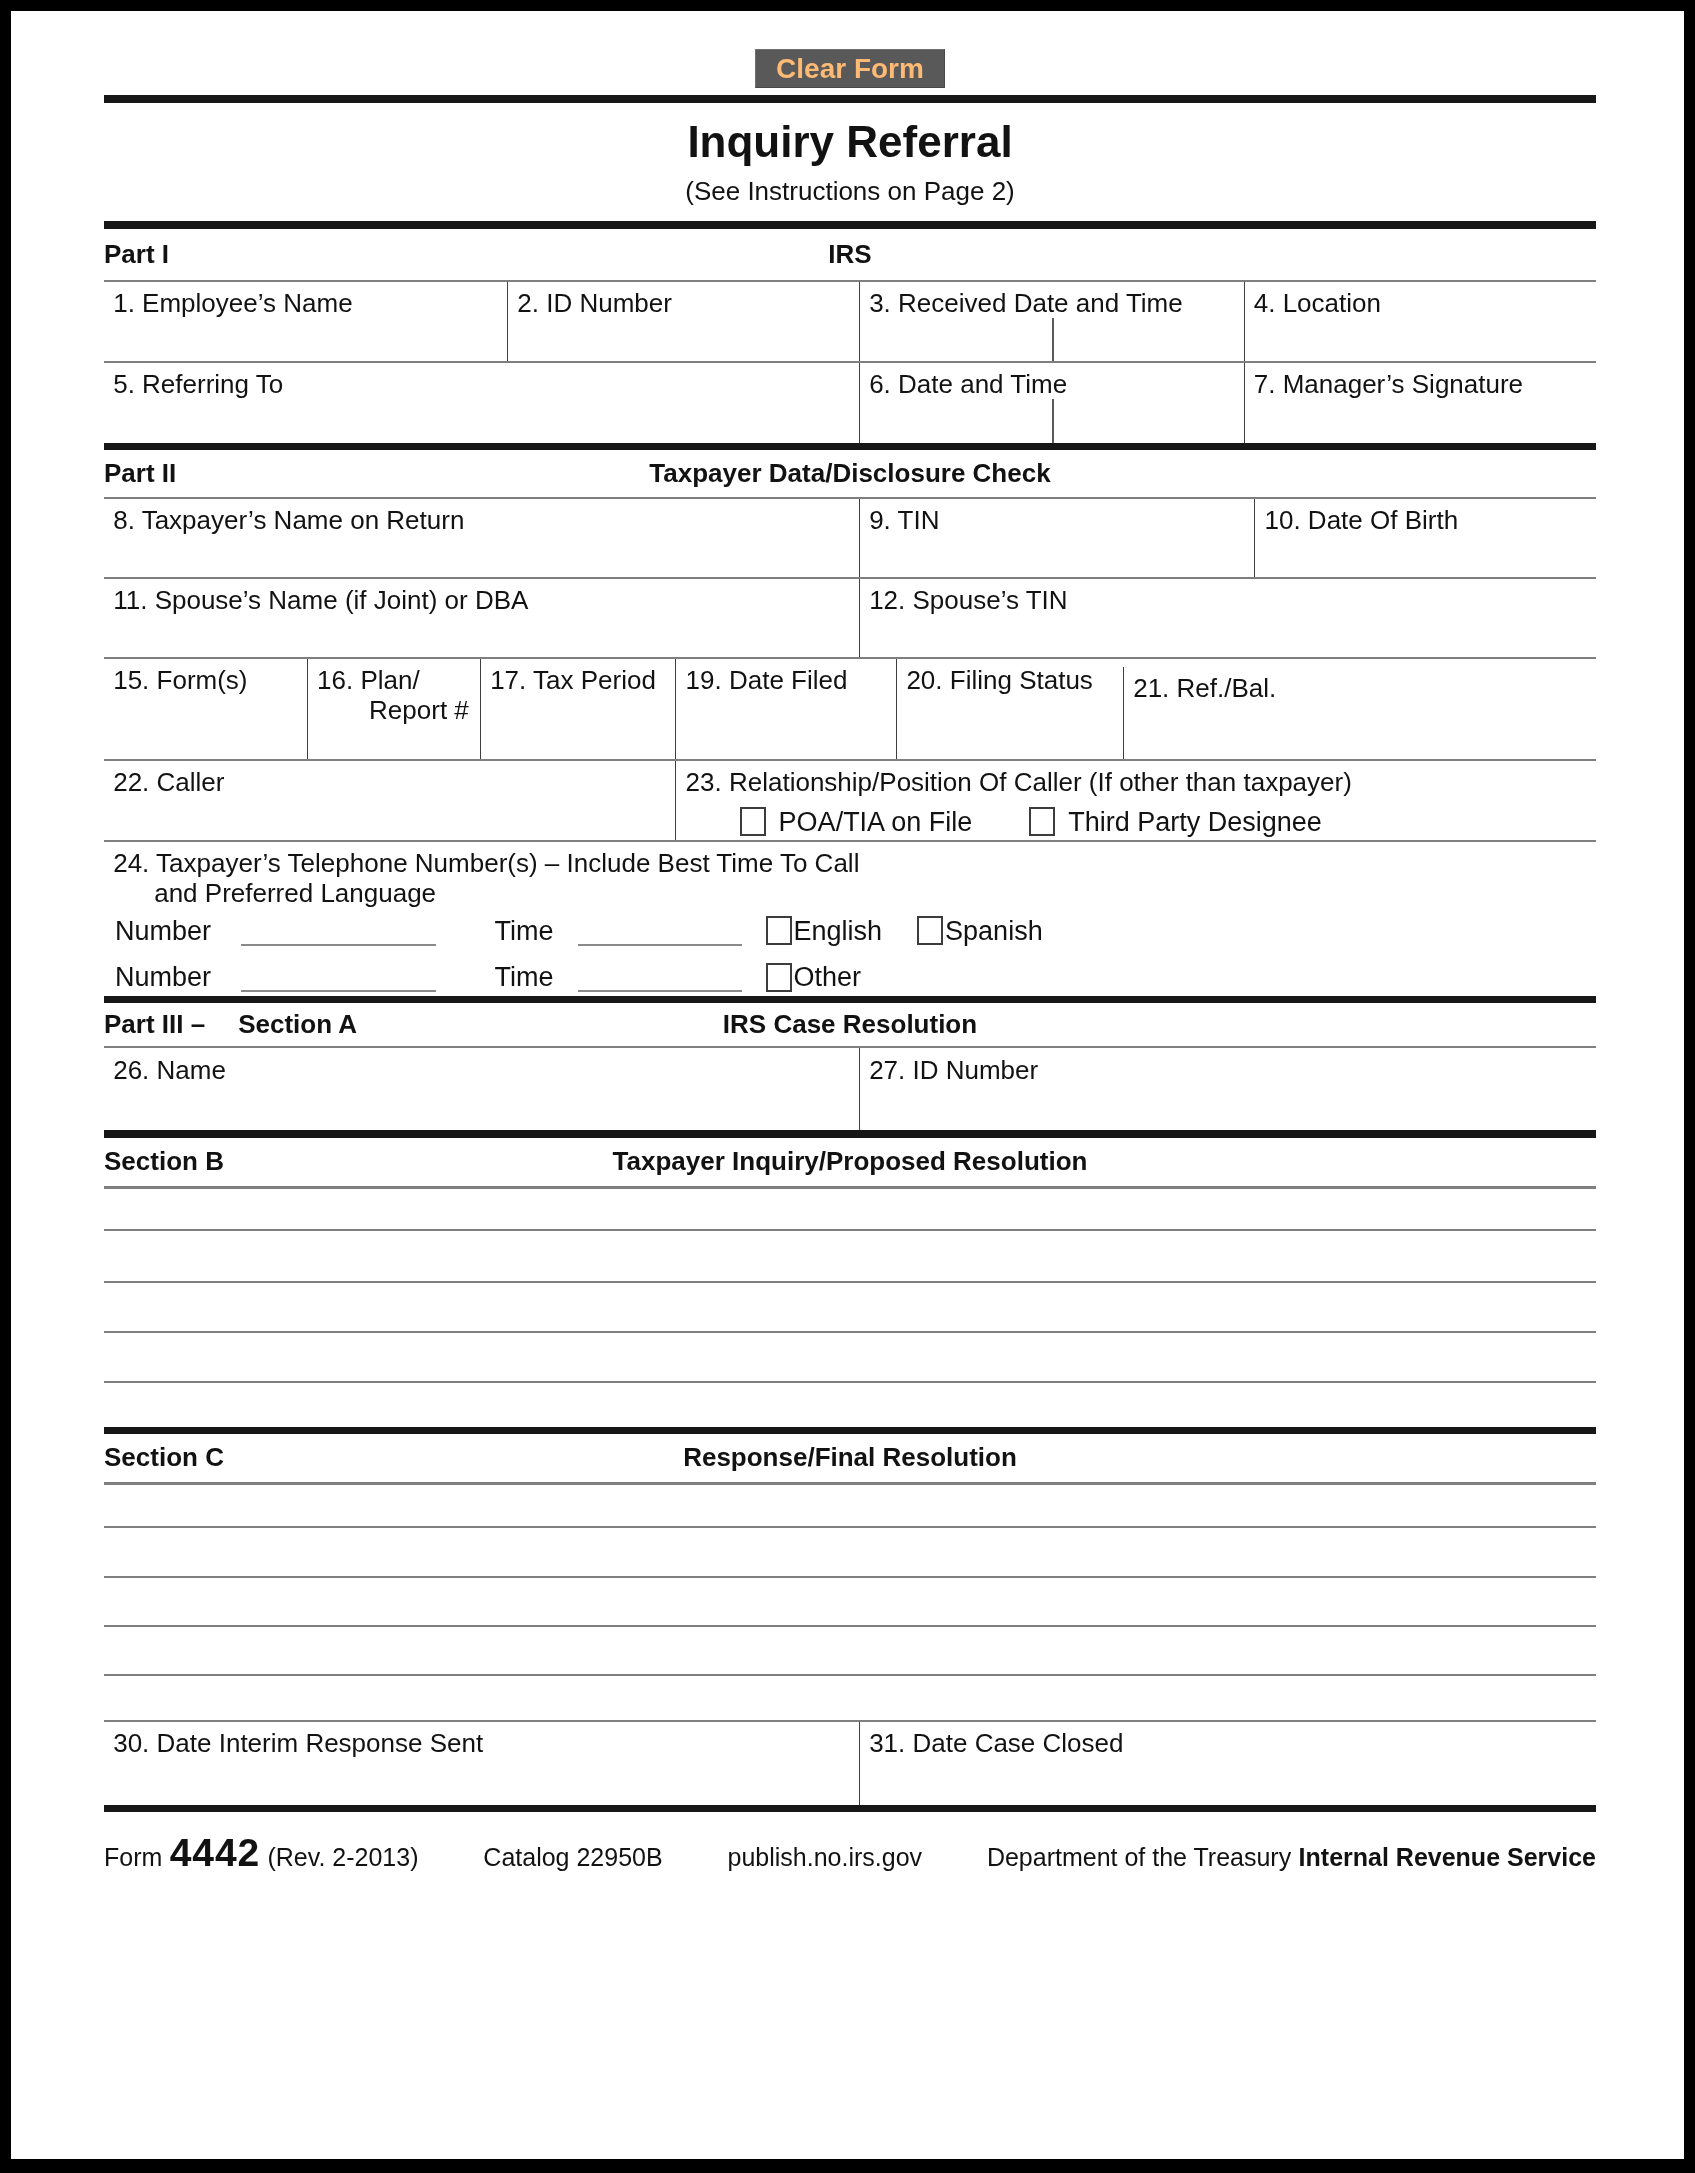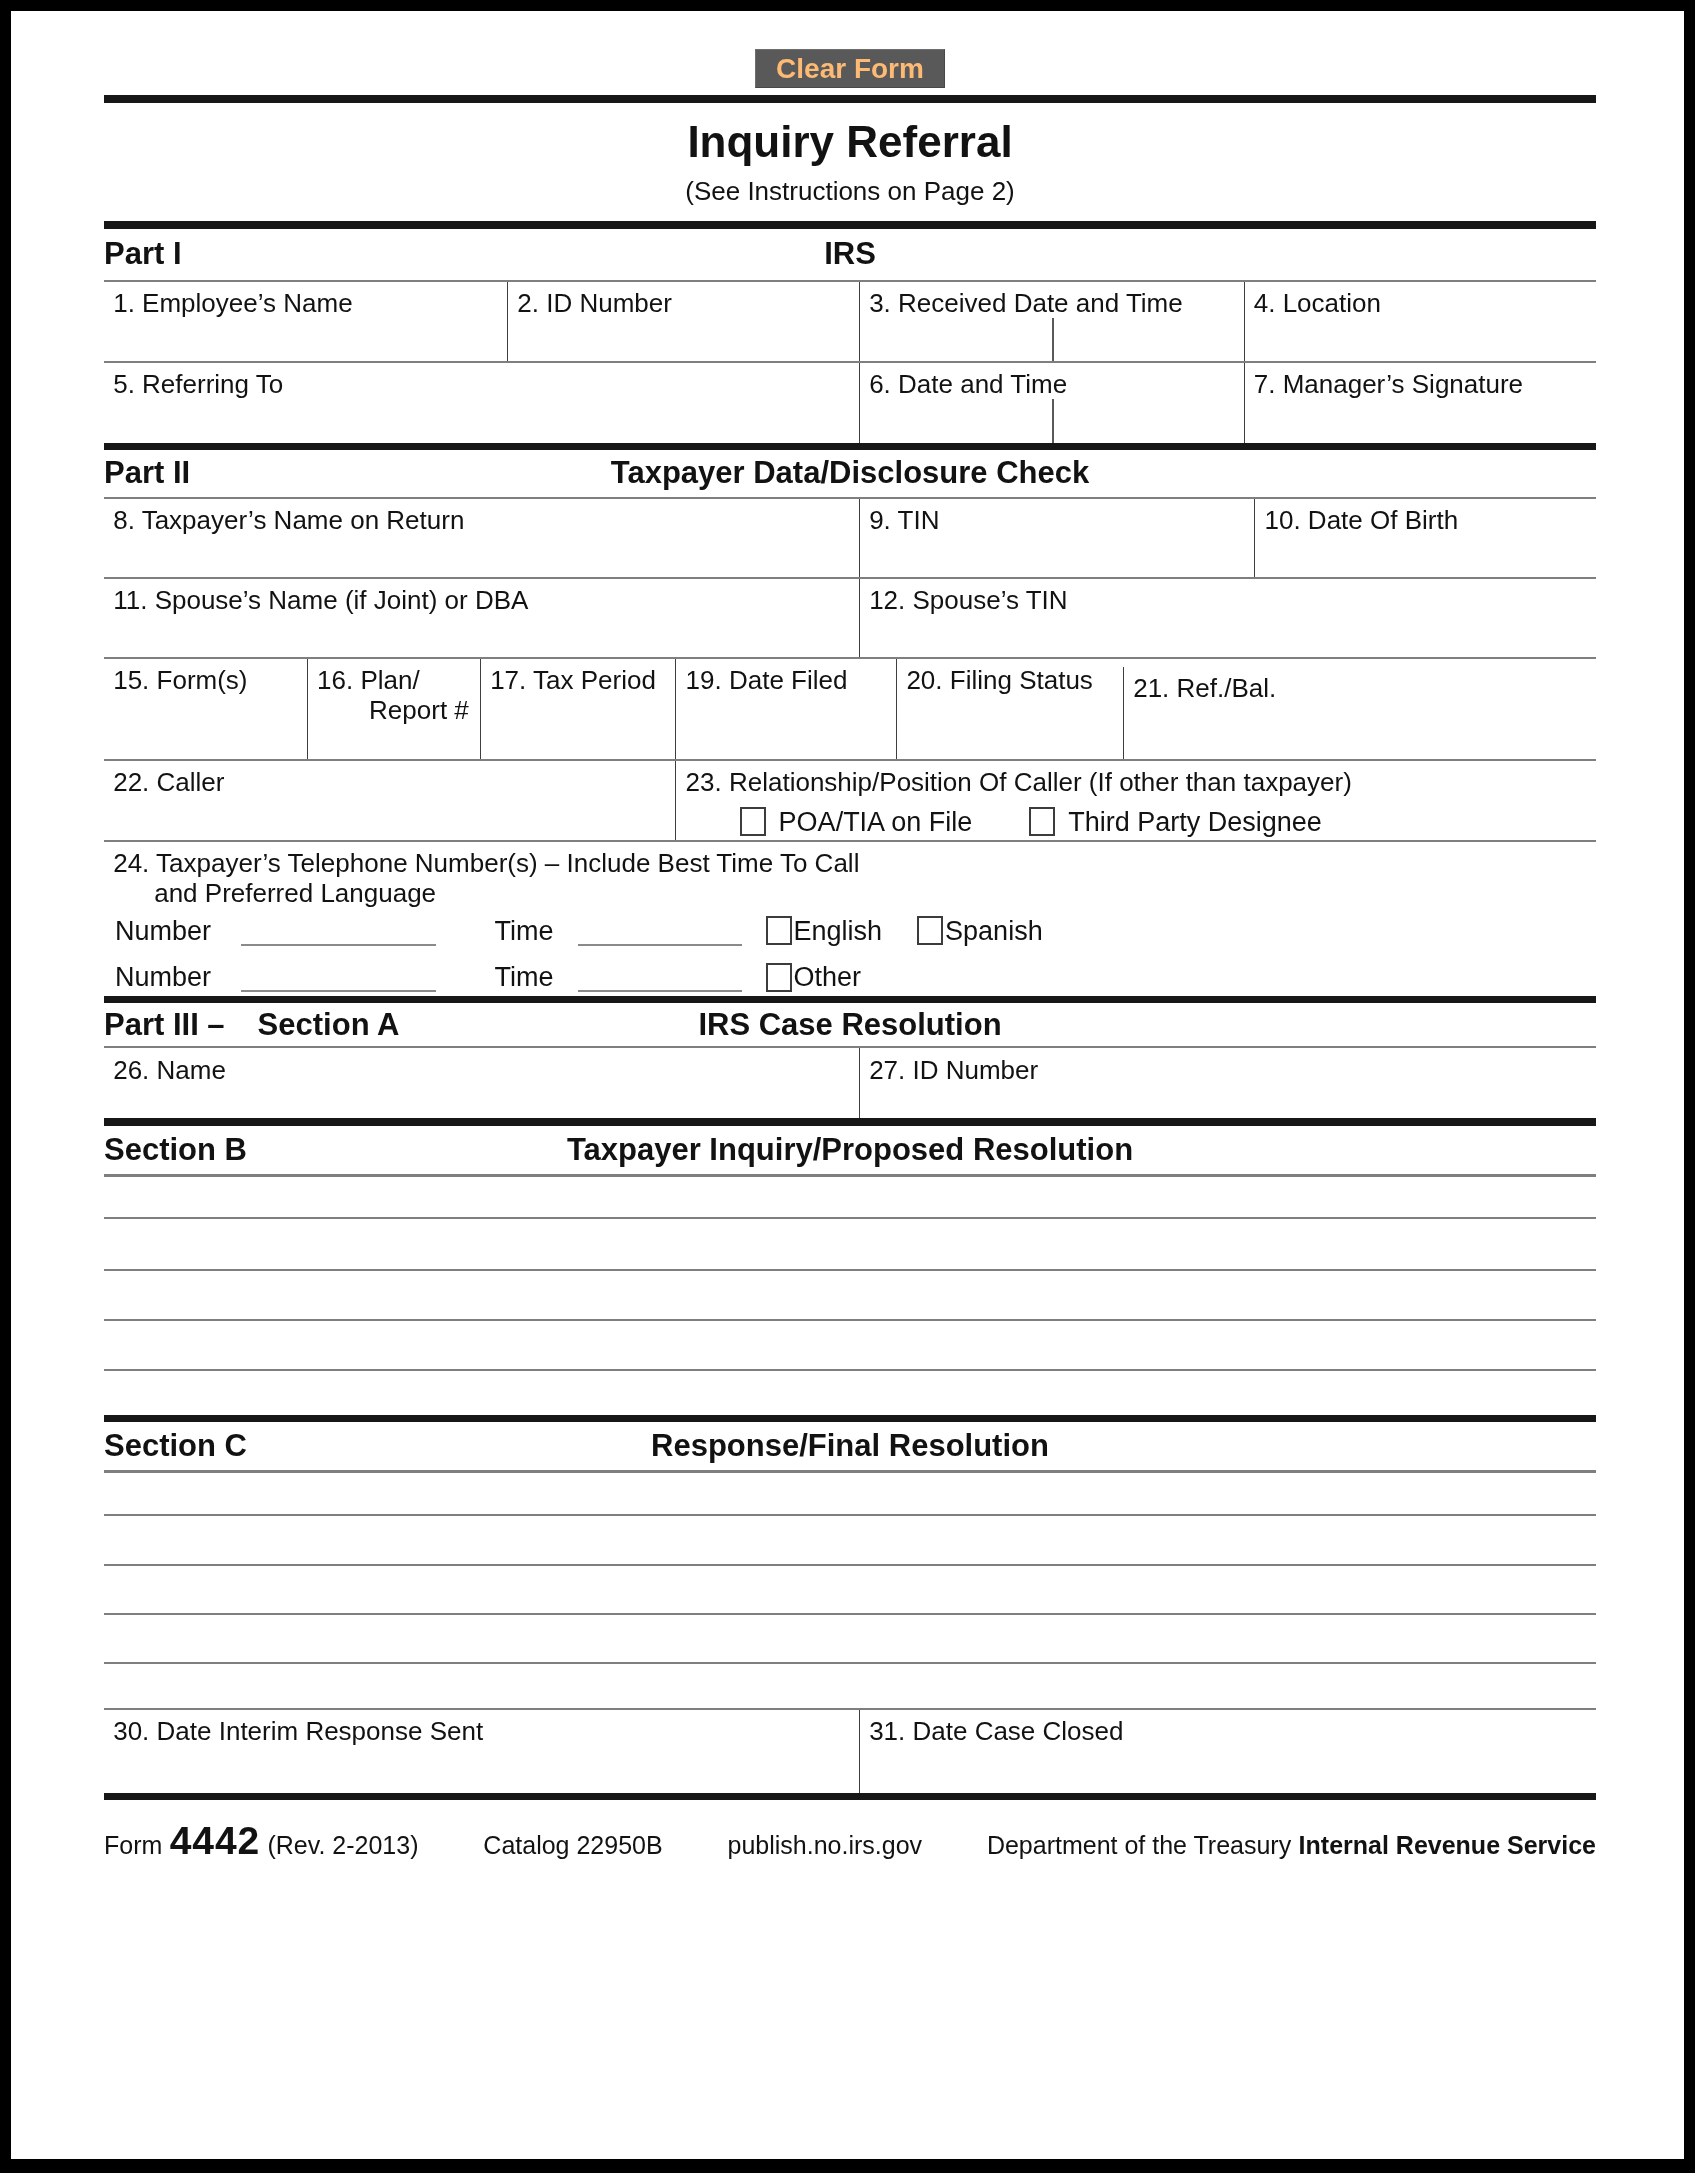--- a/index.html
+++ b/index.html
@@ -33,40 +33,40 @@
     box-sizing:border-box;
   }
   .rule-after-btn { margin-top:7.4px; }
 
   
   .title { margin-top:14.8px; text-align:center; font-size:44px; line-height:48px; font-weight:bold; }
   .subtitle { margin-top:11px; text-align:center; font-size:26px; line-height:28px; }
   .rule-after-sub { margin-top:16.6px; }
 
   
-  .band { position:relative; display:flex; align-items:center; font-weight:bold; font-size:31px; }
+  .band { position:relative; display:flex; align-items:center; font-weight:bold; font-size:26px; }
   .band-p1 { height:51px; }
   .band-p2 { height:47px; }
   .band-p3 { height:43px; gap:33px; }
   .band-sb { height:48px; }
   .band-sc { height:48px; }
   .band .centered { position:absolute; left:0; right:0; text-align:center; }
 
   
   .tbl { border-top:2.8px solid #7f7f7f; }
   .trow { display:flex; }
   .trow + .trow { border-top:2.8px solid #7f7f7f; }
   .cell { box-sizing:border-box; position:relative; padding:6.5px 9.2px; font-size:26px; line-height:30px; }
   .cell + .cell { border-left:1.8px solid #3f3f3f; }
   .lbl { display:block; }
   .lbl-indent { display:block; white-space:pre-wrap; }
 
   
   .h86 {height:79px;} .h87 {height:80px;} .h85 {height:78px;} .h209 {height:193px;}
-  .h108 {height:100px;} .h90 {height:83px;} .h167 {height:154px;} .h84 {height:70px;justify-content:center;}
+  .h108 {height:100px;} .h90 {height:83px;} .h167 {height:154px;} .h84 {height:82px;justify-content:center;}
 
   
   .w27 {width:27.02%;} .w236 {width:23.58%;} .w258 {width:25.78%;} .w2362 {width:23.62%;}
   .wmid {width:50.6%;} .wrest {width:49.4%;}
   .w265 {width:26.5%;} .w229 {width:22.9%;}
   .c15a{width:13.6%;} .c15b{width:11.6%;} .c15c{width:13.1%;} .c15d{width:17.8%;}
   .c15e{width:14.8%;} .c15f{width:15.2%;} .c15g{width:13.9%;margin-top:8px;}
   .w383 {width:38.3%;} .w617 {width:61.7%;}
   .w675 {width:67.5%;} .w325 {width:32.5%;}
 

